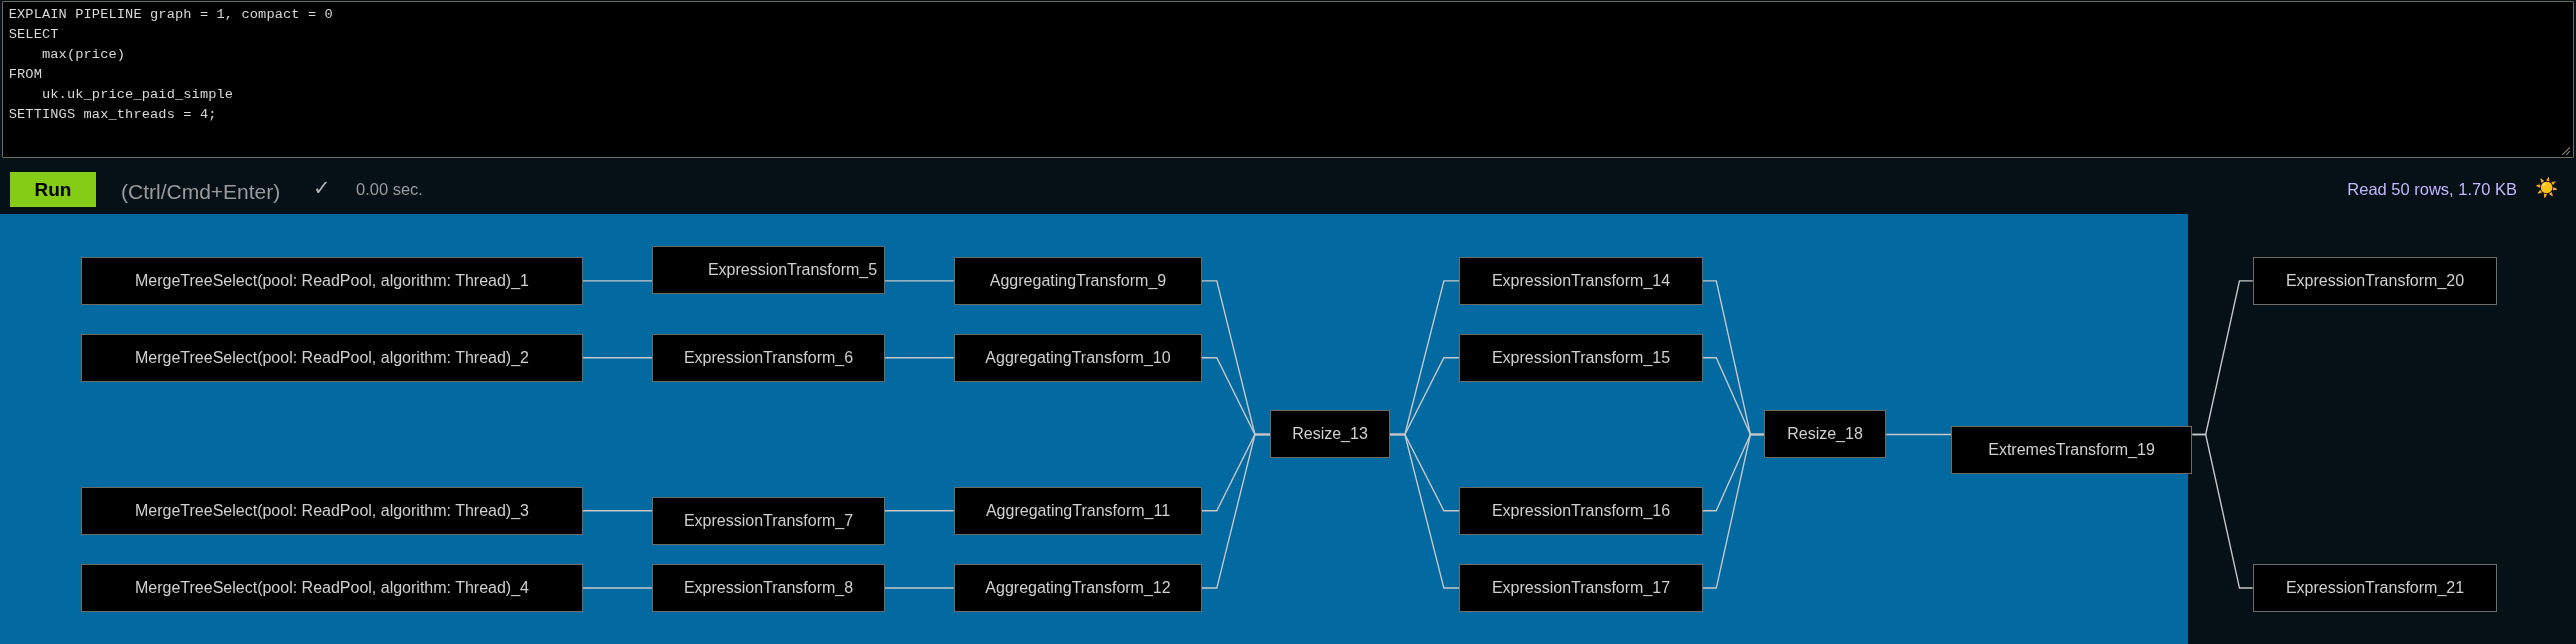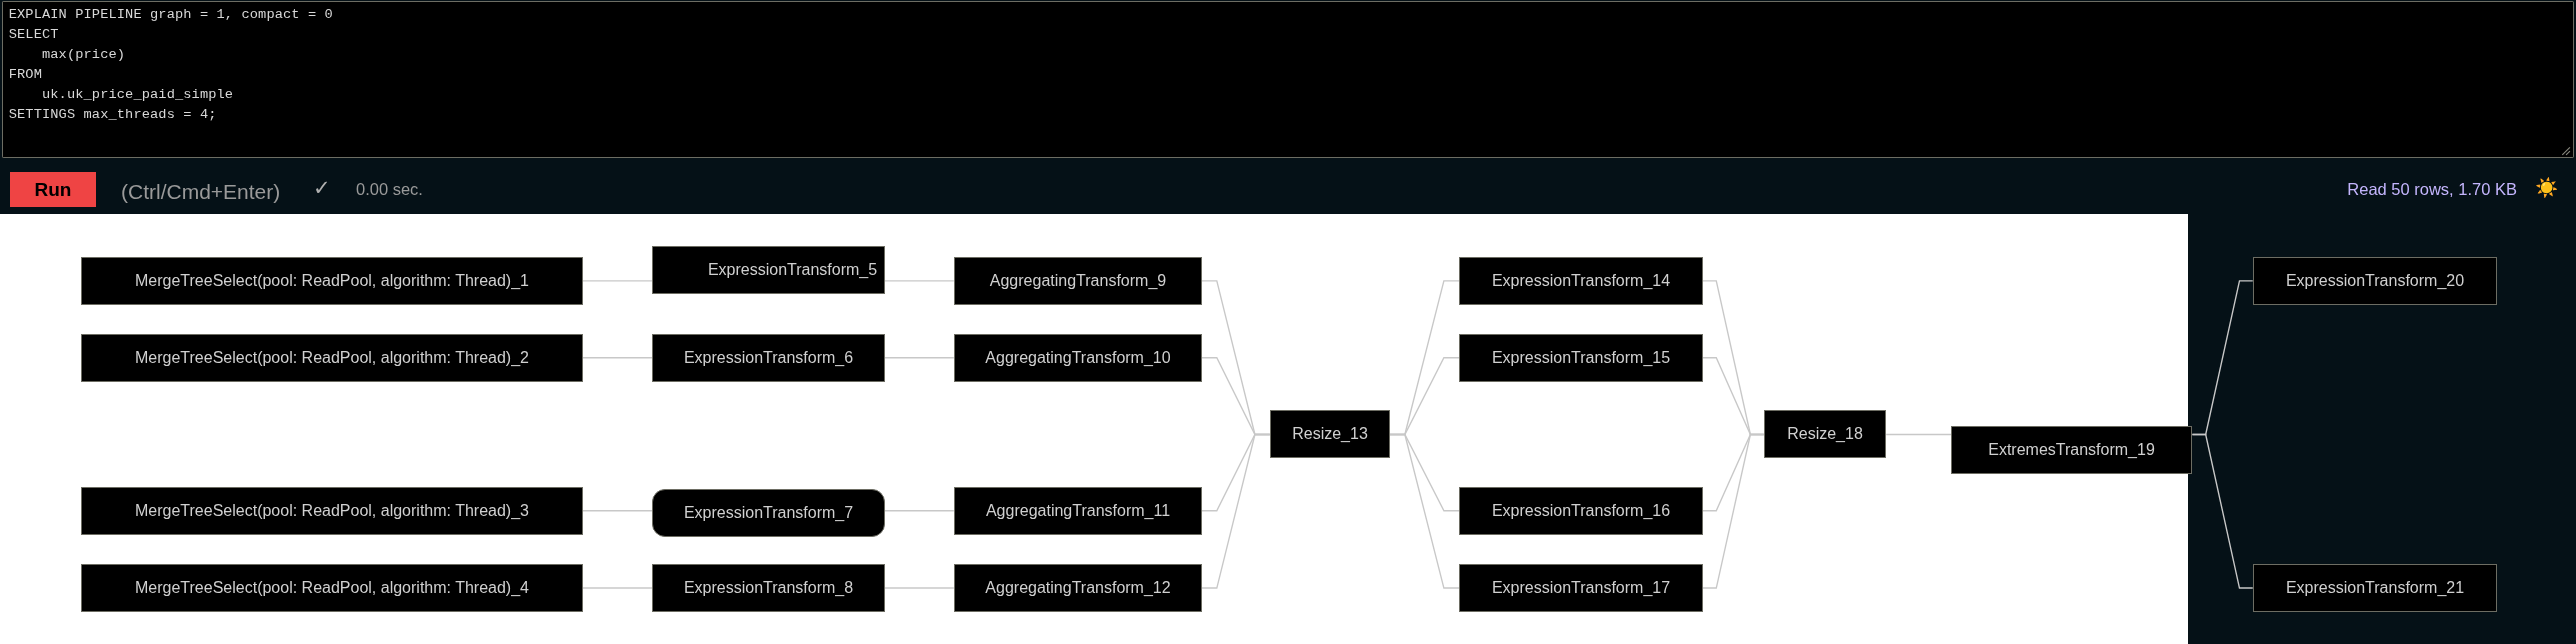--- a/index.html
+++ b/index.html
@@ -52,21 +52,21 @@
   
   #toolbar {
     position: absolute;
     left: 0; top: 165px;
     width: 2576px; height: 49px;
   }
   #run-button {
     position: absolute;
     left: 10px; top: 6.6px;
     width: 86px; height: 35px;
-    background: #ef4444;
+    background: #84cc16;
     color: #000000;
     border: none;
     font-family: "Liberation Sans", sans-serif;
     font-size: 19px;
     font-weight: bold;
     line-height: 35px;
     text-align: center;
     padding: 0;
     cursor: pointer;
   }
@@ -106,21 +106,21 @@
     line-height: 22px;
     cursor: pointer;
     color: #f0c040;
   }
 
   
   #graph {
     position: absolute;
     left: 0; top: 214px;
     width: 2188px; height: 430px;
-    background: #ffffff;
+    background: #0369a1;
     text-align: right;
   }
   #edges {
     position: absolute;
     left: 0; top: 0;
     width: 2576px; height: 430px;
   }
   .node {
     position: absolute;
     box-sizing: border-box;
@@ -198,21 +198,21 @@
     </div>
     <div class="node" style="left: 81px; top: 350px; width: 502px; height: 48px;">
       <span>MergeTreeSelect(pool: ReadPool, algorithm: Thread)_4</span>
     </div>
     <div class="node" style="left: 652px; top: 32px; width: 233px; height: 48px; padding-left: 48px;">
       <span>ExpressionTransform_5</span>
     </div>
     <div class="node" style="left: 652px; top: 120px; width: 233px; height: 48px;">
       <span>ExpressionTransform_6</span>
     </div>
-    <div class="node" style="left: 652px; top: 275px; width: 233px; height: 48px; border-radius: 13px;">
+    <div class="node" style="left: 652px; top: 283px; width: 233px; height: 48px;">
       <span>ExpressionTransform_7</span>
     </div>
     <div class="node" style="left: 652px; top: 350px; width: 233px; height: 48px;">
       <span>ExpressionTransform_8</span>
     </div>
     <div class="node" style="left: 954px; top: 43px; width: 248px; height: 48px;">
       <span>AggregatingTransform_9</span>
     </div>
     <div class="node" style="left: 954px; top: 120px; width: 248px; height: 48px;">
       <span>AggregatingTransform_10</span>

